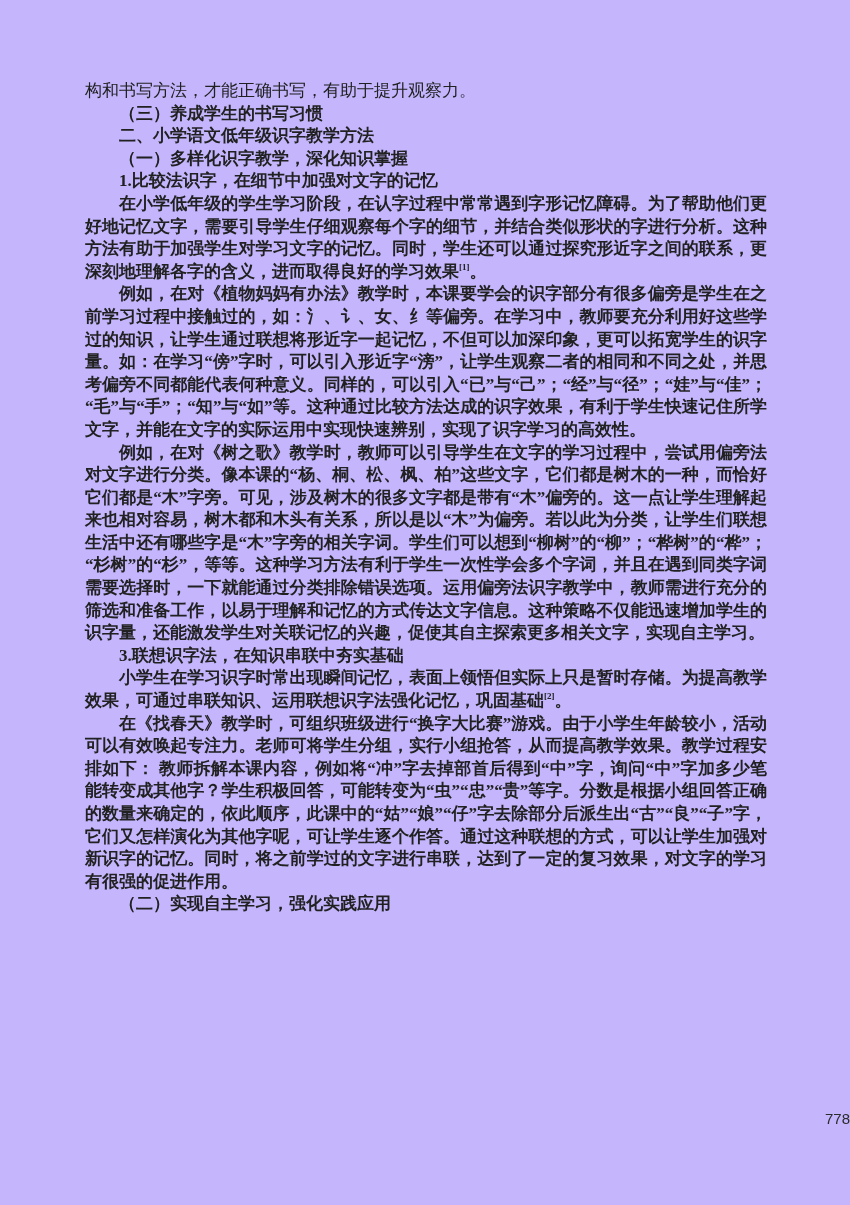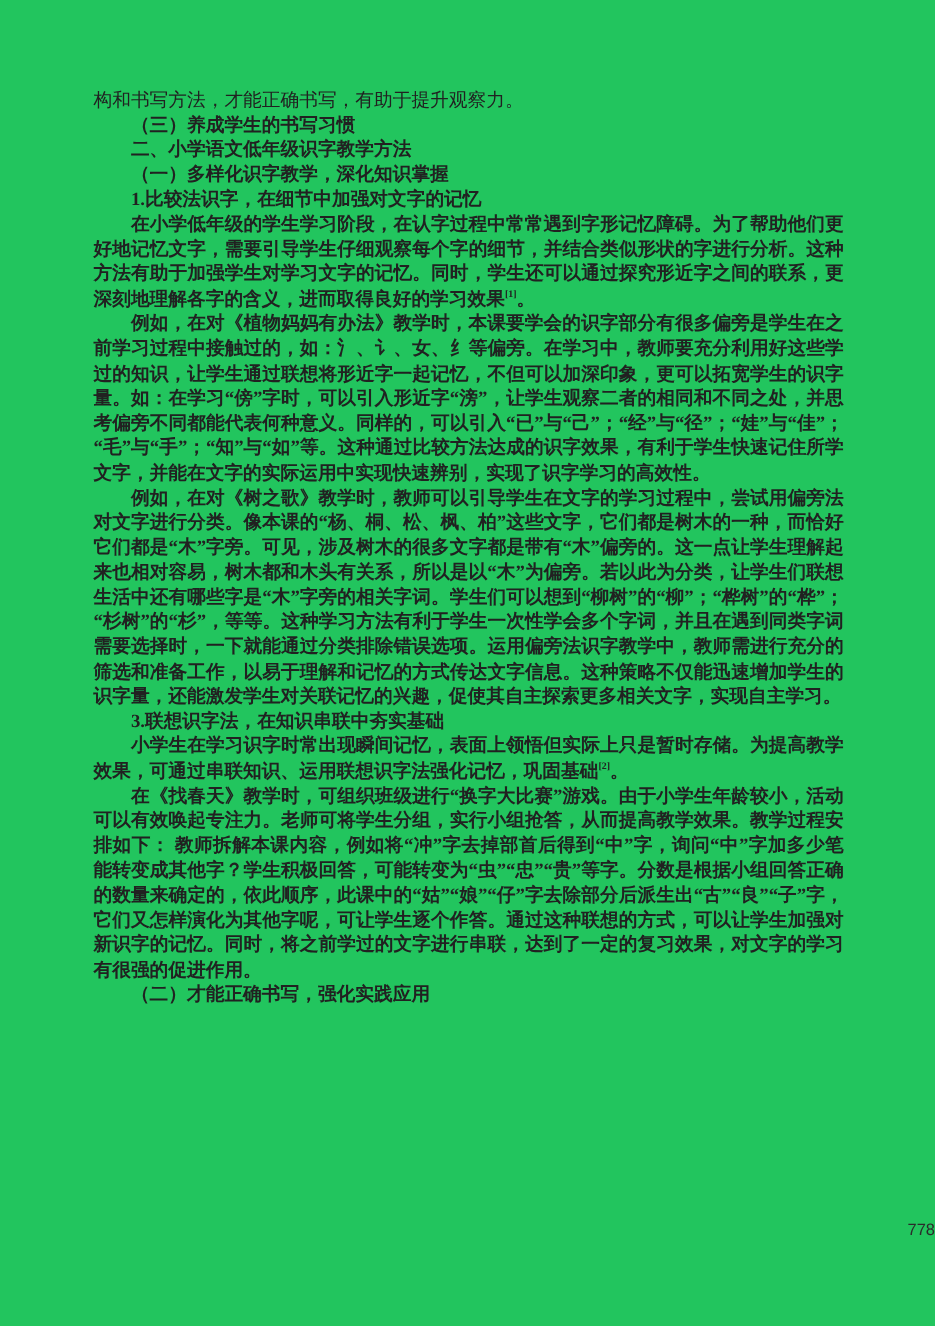--- a/index.html
+++ b/index.html
@@ -6,21 +6,21 @@
   html, body {
     margin: 0;
     padding: 0;
     background: #ffffff;
   }
   .page {
     position: relative;
     width: 850px;
     height: 1205px;
     margin: 0 auto;
-    background: #22c55e;
+    background: #c4b5fd;
     color: #212121;
     font-family: "Liberation Serif", "DejaVu Serif", serif;
     overflow: hidden;
   }
   .article-body {
     position: absolute;
     left: 85px;
     top: 80px;
     width: 682px;
     font-size: 17px;
@@ -61,16 +61,16 @@
       <p class="para indent">（三）养成学生的书写习惯</p>
       <p class="para indent">二、小学语文低年级识字教学方法</p>
       <p class="para indent">（一）多样化识字教学，深化知识掌握</p>
       <p class="para indent">1.比较法识字，在细节中加强对文字的记忆</p>
       <p class="para indent">在小学低年级的学生学习阶段，在认字过程中常常遇到字形记忆障碍。为了帮助他们更好地记忆文字，需要引导学生仔细观察每个字的细节，并结合类似形状的字进行分析。这种方法有助于加强学生对学习文字的记忆。同时，学生还可以通过探究形近字之间的联系，更深刻地理解各字的含义，进而取得良好的学习效果<sup class="fnref">[1]</sup>。</p>
       <p class="para indent">例如，在对《植物妈妈有办法》教学时，本课要学会的识字部分有很多偏旁是学生在之前学习过程中接触过的，如：氵、讠、女、纟等偏旁。在学习中，教师要充分利用好这些学过的知识，让学生通过联想将形近字一起记忆，不但可以加深印象，更可以拓宽学生的识字量。如：在学习“傍”字时，可以引入形近字“滂”，让学生观察二者的相同和不同之处，并思考偏旁不同都能代表何种意义。同样的，可以引入“已”与“己”；“经”与“径”；“娃”与“佳”；“毛”与“手”；“知”与“如”等。这种通过比较方法达成的识字效果，有利于学生快速记住所学文字，并能在文字的实际运用中实现快速辨别，实现了识字学习的高效性。</p>
       <p class="para indent">例如，在对《树之歌》教学时，教师可以引导学生在文字的学习过程中，尝试用偏旁法对文字进行分类。像本课的“杨、桐、松、枫、柏”这些文字，它们都是树木的一种，而恰好它们都是“木”字旁。可见，涉及树木的很多文字都是带有“木”偏旁的。这一点让学生理解起来也相对容易，树木都和木头有关系，所以是以“木”为偏旁。若以此为分类，让学生们联想生活中还有哪些字是“木”字旁的相关字词。学生们可以想到“柳树”的“柳”；“桦树”的“桦”；“杉树”的“杉”，等等。这种学习方法有利于学生一次性学会多个字词，并且在遇到同类字词需要选择时，一下就能通过分类排除错误选项。运用偏旁法识字教学中，教师需进行充分的筛选和准备工作，以易于理解和记忆的方式传达文字信息。这种策略不仅能迅速增加学生的识字量，还能激发学生对关联记忆的兴趣，促使其自主探索更多相关文字，实现自主学习。</p>
       <p class="para indent">3.联想识字法，在知识串联中夯实基础</p>
       <p class="para indent">小学生在学习识字时常出现瞬间记忆，表面上领悟但实际上只是暂时存储。为提高教学效果，可通过串联知识、运用联想识字法强化记忆，巩固基础<sup class="fnref">[2]</sup>。</p>
       <p class="para indent">在《找春天》教学时，可组织班级进行“换字大比赛”游戏。由于小学生年龄较小，活动可以有效唤起专注力。老师可将学生分组，实行小组抢答，从而提高教学效果。教学过程安排如下： 教师拆解本课内容，例如将“冲”字去掉部首后得到“中”字，询问“中”字加多少笔能转变成其他字？学生积极回答，可能转变为“虫”“忠”“贵”等字。分数是根据小组回答正确的数量来确定的，依此顺序，此课中的“姑”“娘”“仔”字去除部分后派生出“古”“良”“子”字，它们又怎样演化为其他字呢，可让学生逐个作答。通过这种联想的方式，可以让学生加强对新识字的记忆。同时，将之前学过的文字进行串联，达到了一定的复习效果，对文字的学习有很强的促进作用。</p>
-      <p class="para indent">（二）才能正确书写，强化实践应用</p>
+      <p class="para indent">（二）实现自主学习，强化实践应用</p>
     </div>
   <div class="page-number">778</div>
 </div>
 
 </body></html>

